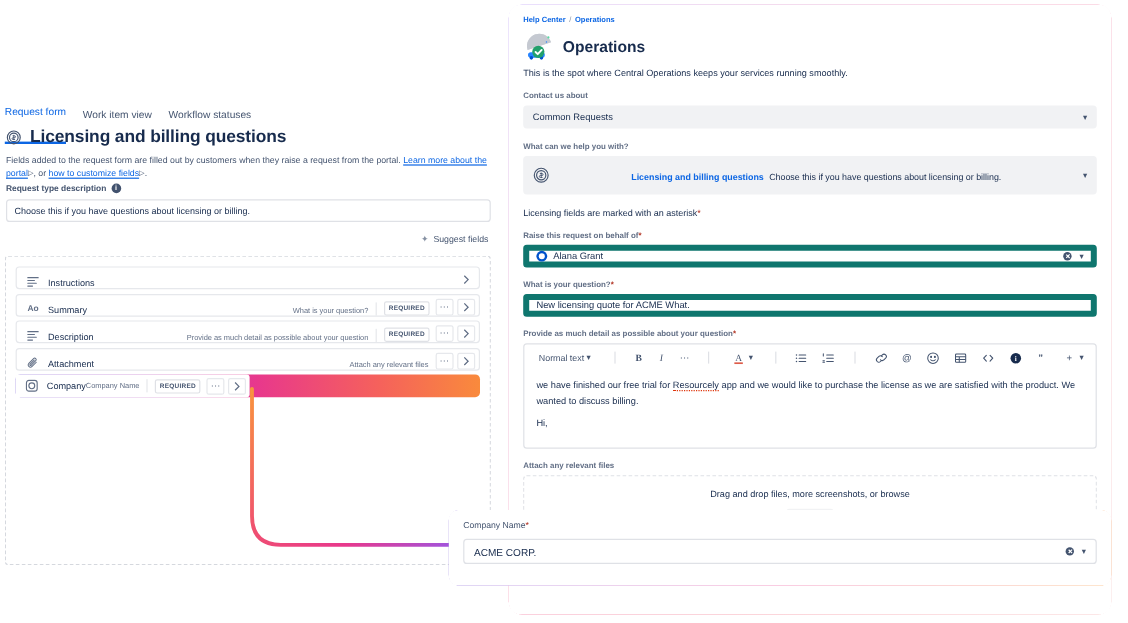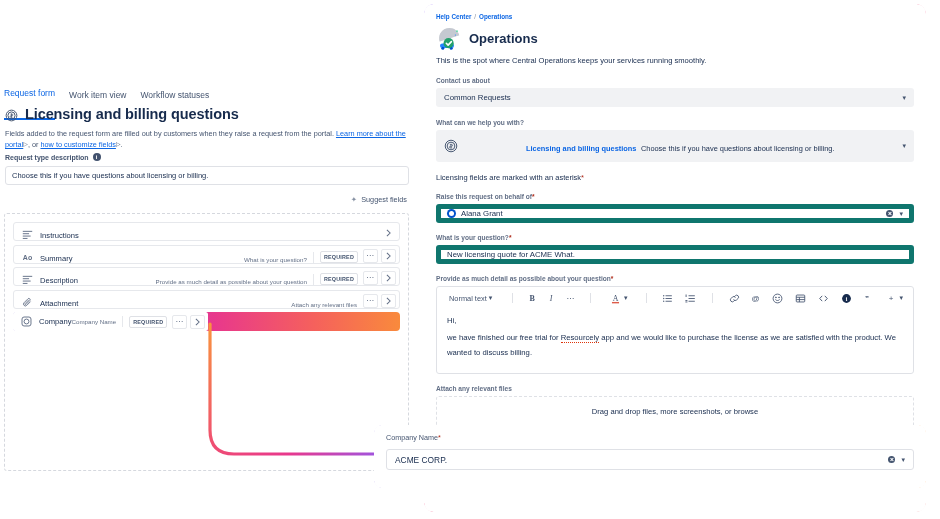--- a/index.html
+++ b/index.html
@@ -443,22 +443,22 @@
               <text x="7" y="10.2" font-size="7.5" text-anchor="middle" fill="#fff" font-family="Liberation Serif, serif" font-weight="bold">i</text>
             </svg>
         </span>
         <span class="etb-ico" style="font-weight:700;">”</span>
         <span class="etb-item" style="padding:0 2px;">
           <span class="etb-ico">+</span>
           <span class="caret">▾</span>
         </span>
       </div>
       <div class="ebody">
+        <p><span>we have finished our free trial for </span><span class="sp-err">Resourcely</span><span> app and we would like to purchase the license as we are satisfied with the product. We wanted to discuss billing.</span></p>
         <p>Hi,</p>
-        <p><span>we have finished our free trial for </span><span class="sp-err">Resourcely</span><span> app and we would like to purchase the license as we are satisfied with the product. We wanted to discuss billing.</span></p>
       </div>
     </div>
 
     <div class="fld-label">Attach any relevant files</div>
     <div class="dropzone">
       <div class="dz-text">Drag and drop files, more screenshots, or browse</div>
       <span class="browse-btn">Browse</span>
     </div>
 
     <div class="actions">

